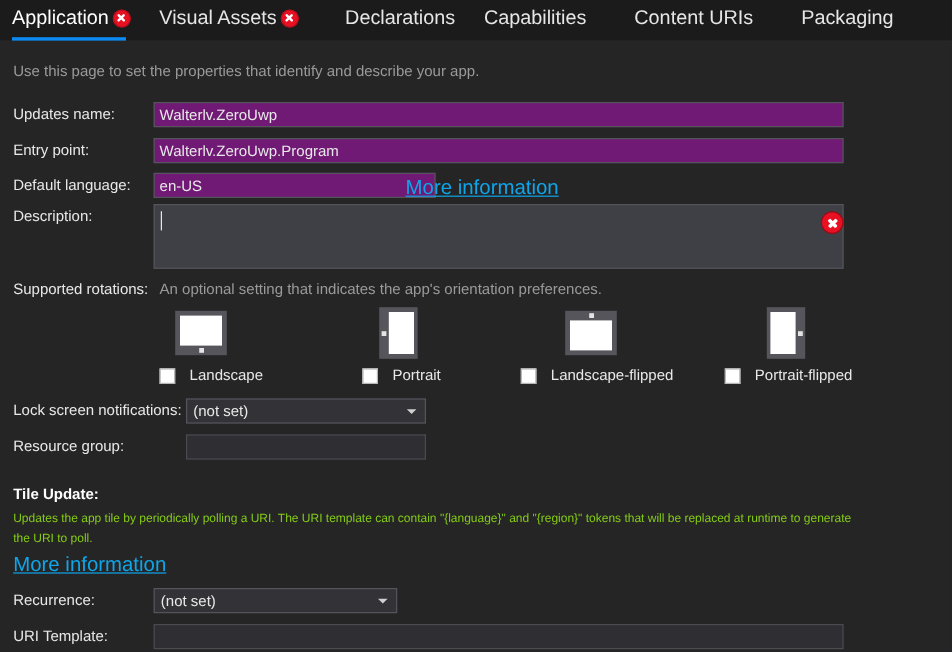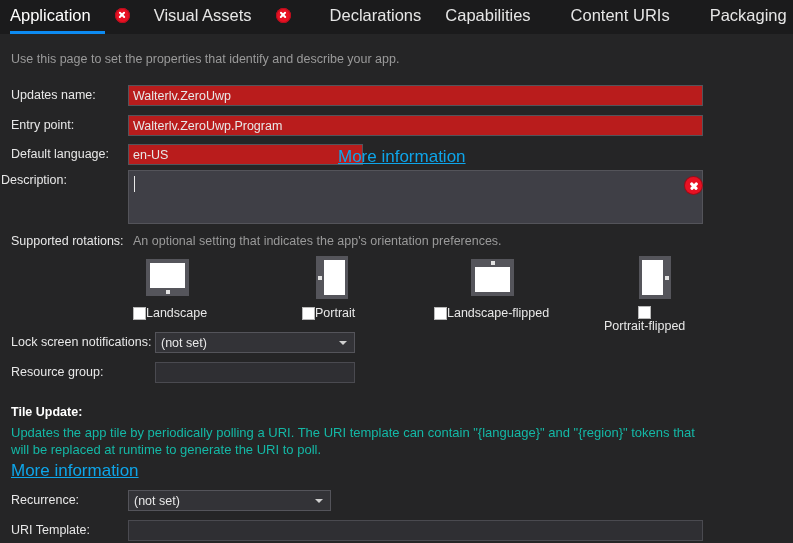--- a/index.html
+++ b/index.html
@@ -31,21 +31,20 @@
   .tab {
     position: relative;
     display: flex;
     align-items: center;
     height: 30px;
     padding: 0 0 0 0;
     font-size: 16.5px;
     color: #e6e6e6;
     white-space: nowrap;
     cursor: default;
-    gap: 21px;
   }
   .tab .tab-label { line-height: 30px; }
   .tab.active .tab-label { color: #ffffff; }
   .tab .underline {
     position: absolute;
     left: 0; bottom: -4px;
     height: 3px;
     background: #0d8bf2;
     width: 100%;
   }
@@ -85,21 +84,21 @@
     color: #9a9a9a;
   }
   .row-label {
     position: absolute;
     font-size: 12.5px;
     color: #e8e8e8;
     white-space: nowrap;
   }
   .field {
     position: absolute;
-    background: #b91c1c;
+    background: #701a75;
     border: 1px solid #54545a;
     box-sizing: border-box;
     font-size: 12.5px;
     color: #e8e8e8;
     line-height: 18px;
     padding: 1px 4px;
     overflow: hidden;
     white-space: nowrap;
   }
   .field.empty { background: #2f2f33; border-color: #4a4a50; }
@@ -162,21 +161,21 @@
   }
   .device .dot {
     position: absolute;
     background: #e4e4e4;
     width: 4px; height: 4px;
   }
   .cb-row {
     position: absolute;
     display: flex;
     align-items: center;
-    gap: 0;
+    gap: 12px;
     font-size: 12.5px;
     color: #e8e8e8;
     white-space: nowrap;
   }
   .checkbox {
     width: 13px; height: 13px;
     background: #ffffff;
     border: 1px solid #b8b8b8;
     box-sizing: border-box;
     flex: 0 0 auto;
@@ -207,22 +206,22 @@
 
   
   .section-title {
     position: absolute;
     font-size: 12.5px;
     font-weight: bold;
     color: #ffffff;
   }
   .paragraph {
     position: absolute;
-    font-size: 13px;
-    color: #14b8a6;
+    font-size: 10px;
+    color: #84cc16;
     line-height: 17px;
   }
 </style>
 </head>
 <body>
 
 <div class="tabbar">
 
   <div class="tab active" style="margin-left:10px;">
     <span class="tab-label">Application</span>
@@ -260,21 +259,21 @@
   <div class="row-label" style="left:11px; top:54px;">Updates name:</div>
   <div class="field" style="left:128px; top:51px; width:575px; height:21px;">Walterlv.ZeroUwp</div>
 
   <div class="row-label" style="left:11px; top:84px;">Entry point:</div>
   <div class="field" style="left:128px; top:81px; width:575px; height:21px;">Walterlv.ZeroUwp.Program</div>
 
   <div class="row-label" style="left:11px; top:113px;">Default language:</div>
   <div class="field" style="left:128px; top:110px; width:235px; height:21px;">en-US</div>
   <div class="link" style="left:338px; top:113px;">More information</div>
 
-  <div class="row-label" style="left:1px; top:139px;text-align:right;">Description:</div>
+  <div class="row-label" style="left:11px; top:139px;text-align:right;">Description:</div>
   <div class="desc-box" style="left:128px; top:136px; width:575px; height:54px;">
     <span class="desc-caret"></span>
   </div>
   <div class="desc-err" style="left:685px; top:143px;"></div>
 
   <div class="row-label" style="left:11px; top:200px;">Supported rotations:</div>
   <div class="hinttext" style="left:133px; top:200px;">An optional setting that indicates the app's orientation preferences.</div>
 
   <div class="rot-group">
     <div class="device" style="position:absolute; left:146px; top:225px; width:43px; height:37px;">
@@ -307,21 +306,21 @@
       <span class="checkbox"></span>
       <span>Landscape-flipped</span>
     </div>
   </div>
 
   <div class="rot-group">
     <div class="device" style="position:absolute; left:639px; top:222px; width:32px; height:43px;">
       <span class="screen" style="left:3px; top:4px; width:21px; height:35px;"></span>
       <span class="dot" style="left:26px; top:19.5px;"></span>
     </div>
-    <div class="cb-row" style="left:604px; top:272px;flex-direction:column;">
+    <div class="cb-row" style="left:604px; top:272px;">
       <span class="checkbox"></span>
       <span>Portrait-flipped</span>
     </div>
   </div>
 
   <div class="row-label" style="left:11px; top:301px;">Lock screen notifications:</div>
   <div class="combo" style="left:155px; top:298px; width:200px; height:21px;">
     <span>(not set)</span>
     <span class="arrow"></span>
   </div>

